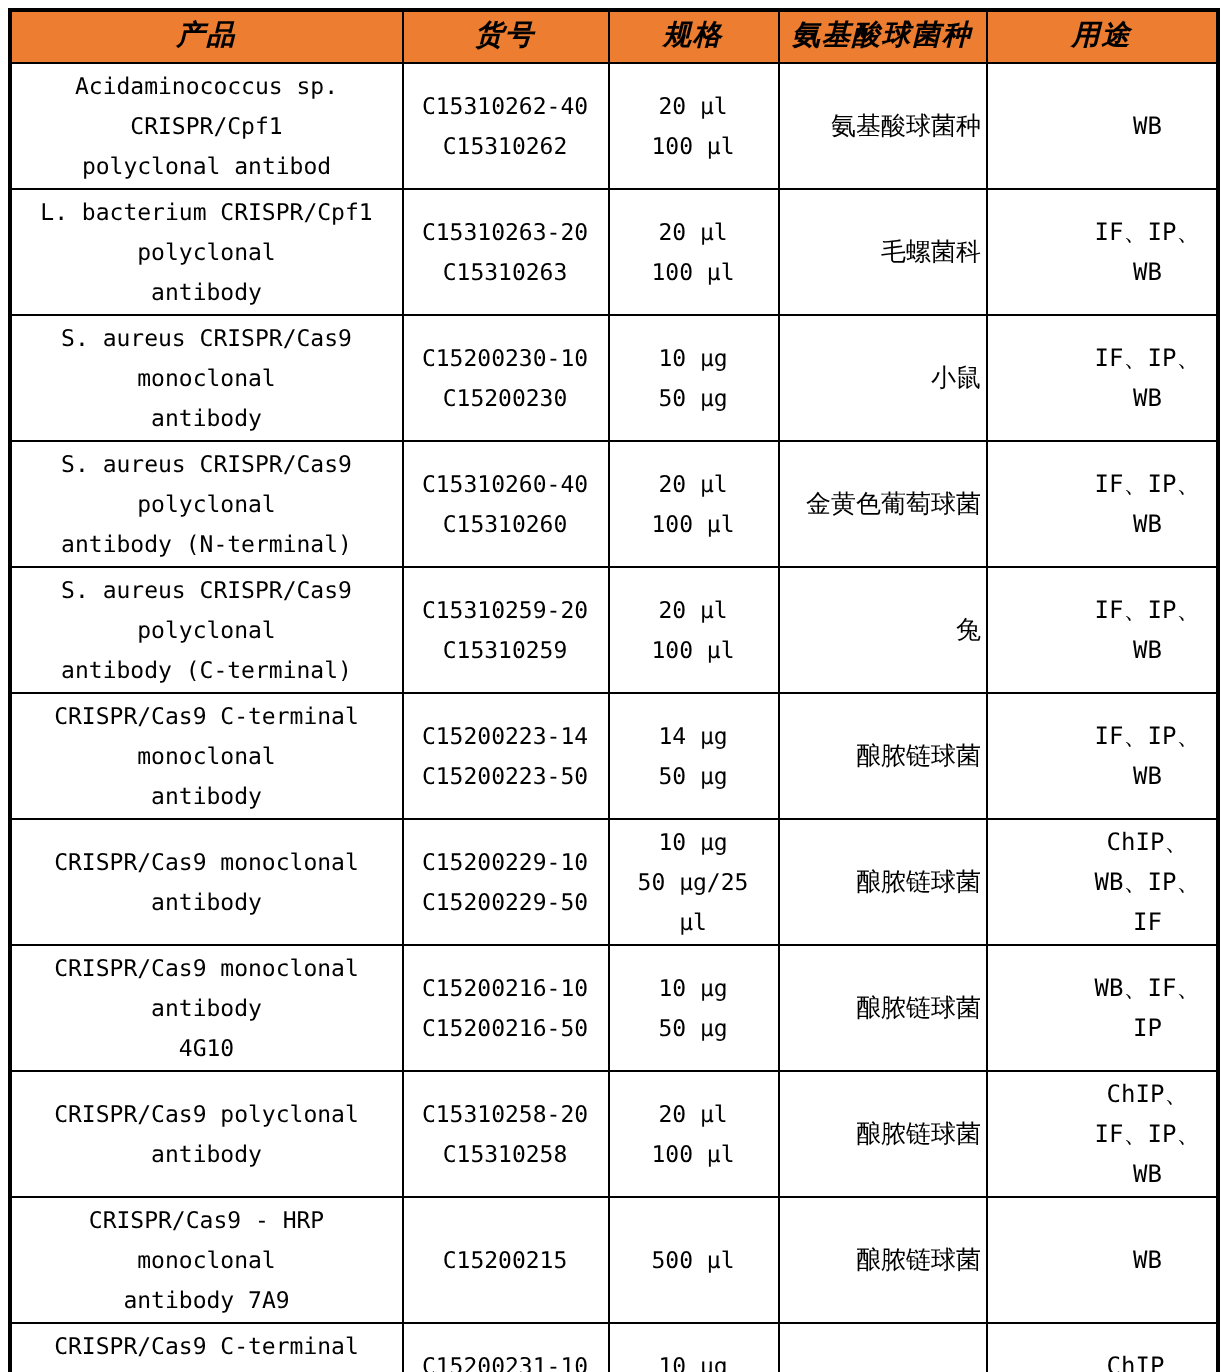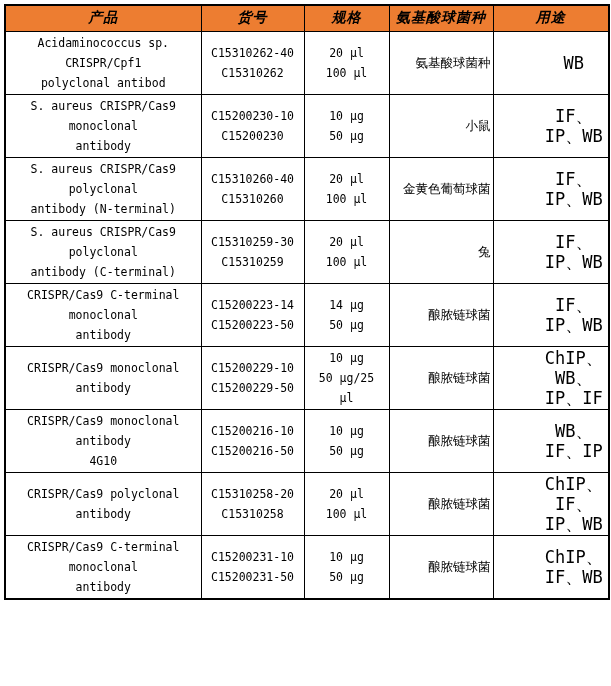--- a/index.html
+++ b/index.html
@@ -43,21 +43,21 @@
     height:26px;
     letter-spacing:1px;
     font-style:italic;
   }
   td{
     font-size:11.5px;
     line-height:20px;
     white-space:pre-line;
   }
   td.species-cell{font-size:12.5px;text-align:right;}
-  td.usage-cell{font-size:17px;padding-left:48px;}
+  td.usage-cell{font-size:12px;padding-left:48px;}
 </style>
 </head>
 <body>
 
 <table class="catalog">
   <colgroup>
     <col class="c-product">
       <col class="c-catalog">
       <col class="c-spec">
       <col class="c-species">
@@ -77,20 +77,31 @@
       <td class="product-cell">Acidaminococcus sp. CRISPR/Cpf1
 polyclonal antibod</td>
       <td class="catalog-cell">C15310262-40
 C15310262</td>
       <td class="spec-cell">20 μl
 100 μl</td>
       <td class="species-cell">氨基酸球菌种</td>
       <td class="usage-cell">WB</td>
     </tr>
     <tr style="height:62px">
+      <td class="product-cell">L. bacterium CRISPR/Cpf1
+polyclonal
+antibody</td>
+      <td class="catalog-cell">C15310263-20
+C15310263</td>
+      <td class="spec-cell">20 μl
+100 μl</td>
+      <td class="species-cell">毛螺菌科</td>
+      <td class="usage-cell">IF、IP、WB</td>
+    </tr>
+    <tr style="height:62px">
       <td class="product-cell">S. aureus CRISPR/Cas9
 monoclonal
 antibody</td>
       <td class="catalog-cell">C15200230-10
 C15200230</td>
       <td class="spec-cell">10 μg
 50 μg</td>
       <td class="species-cell">小鼠</td>
       <td class="usage-cell">IF、IP、WB</td>
     </tr>
@@ -102,21 +113,21 @@
 C15310260</td>
       <td class="spec-cell">20 μl
 100 μl</td>
       <td class="species-cell">金黄色葡萄球菌</td>
       <td class="usage-cell">IF、IP、WB</td>
     </tr>
     <tr style="height:63px">
       <td class="product-cell">S. aureus CRISPR/Cas9
 polyclonal
 antibody (C-terminal)</td>
-      <td class="catalog-cell">C15310259-30
+      <td class="catalog-cell">C15310259-20
 C15310259</td>
       <td class="spec-cell">20 μl
 100 μl</td>
       <td class="species-cell">兔</td>
       <td class="usage-cell">IF、IP、WB</td>
     </tr>
     <tr style="height:63px">
       <td class="product-cell">CRISPR/Cas9 C-terminal
 monoclonal
 antibody</td>
@@ -149,20 +160,28 @@
     </tr>
     <tr style="height:46px">
       <td class="product-cell">CRISPR/Cas9 polyclonal antibody</td>
       <td class="catalog-cell">C15310258-20
 C15310258</td>
       <td class="spec-cell">20 μl
 100 μl</td>
       <td class="species-cell">酿脓链球菌</td>
       <td class="usage-cell">ChIP、IF、IP、WB</td>
     </tr>
+    <tr style="height:45px">
+      <td class="product-cell">CRISPR/Cas9 - HRP monoclonal
+antibody 7A9</td>
+      <td class="catalog-cell">C15200215</td>
+      <td class="spec-cell">500 μl</td>
+      <td class="species-cell">酿脓链球菌</td>
+      <td class="usage-cell">WB</td>
+    </tr>
     <tr style="height:59px">
       <td class="product-cell">CRISPR/Cas9 C-terminal
 monoclonal
 antibody</td>
       <td class="catalog-cell">C15200231-10
 C15200231-50</td>
       <td class="spec-cell">10 μg
 50 μg</td>
       <td class="species-cell">酿脓链球菌</td>
       <td class="usage-cell">ChIP、IF、WB</td>

